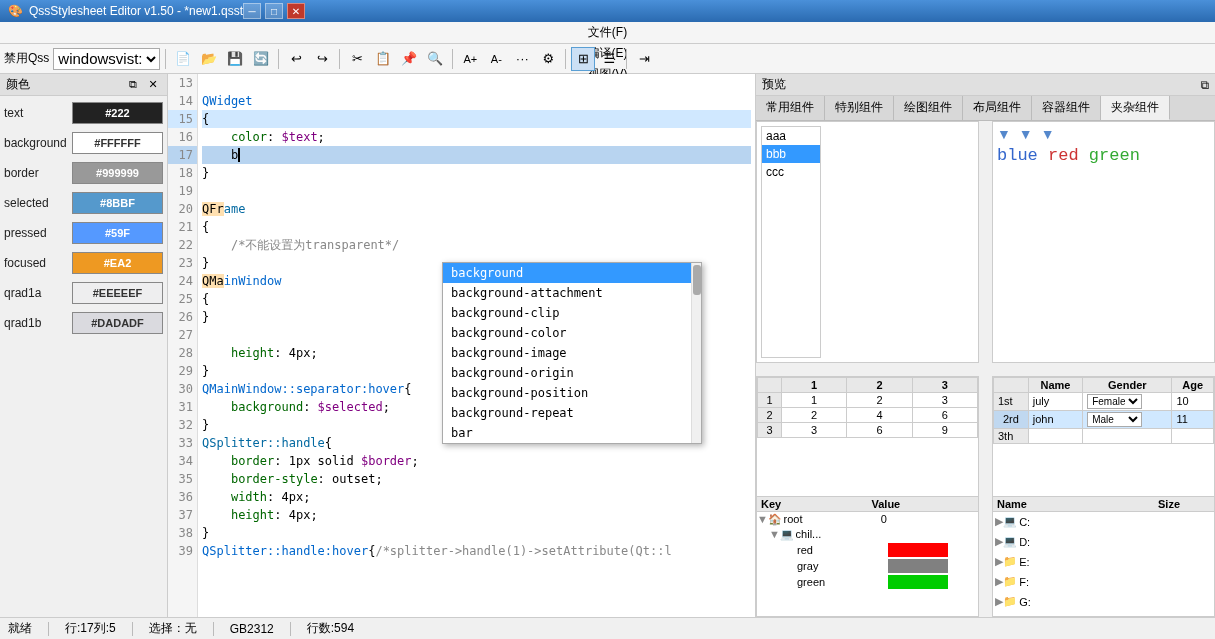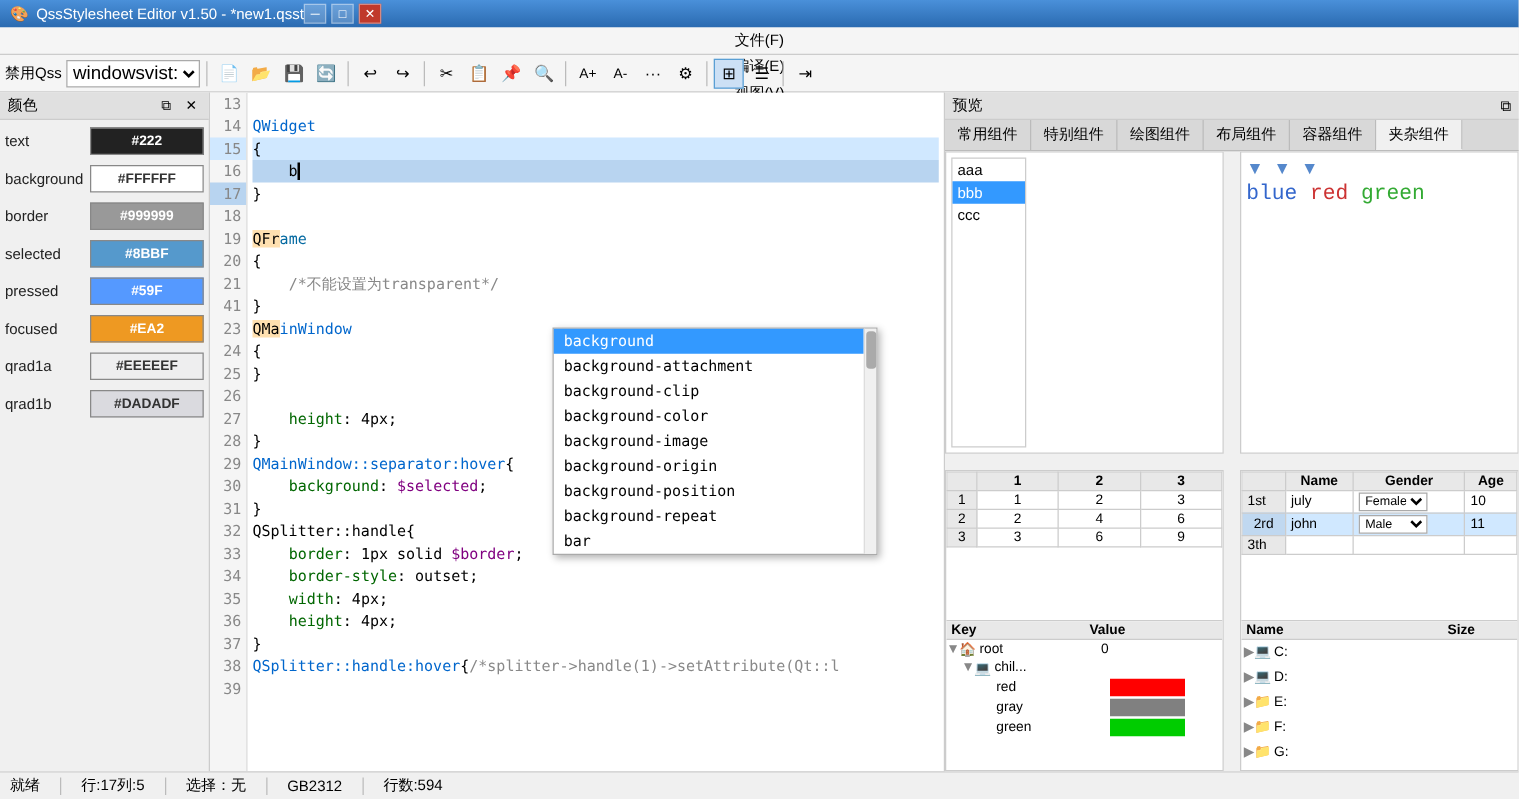--- a/index.html
+++ b/index.html
@@ -182,21 +182,21 @@
       <div id="line-numbers">
         <div class="line-num">13</div>
         <div class="line-num">14</div>
         <div class="line-num" style="background:#d0e8ff;">15</div>
         <div class="line-num">16</div>
         <div class="line-num" style="background:#b8d4f0;">17</div>
         <div class="line-num">18</div>
         <div class="line-num">19</div>
         <div class="line-num">20</div>
         <div class="line-num">21</div>
-        <div class="line-num">41</div>
+        <div class="line-num">22</div>
         <div class="line-num">23</div>
         <div class="line-num">24</div>
         <div class="line-num">25</div>
         <div class="line-num">26</div>
         <div class="line-num">27</div>
         <div class="line-num">28</div>
         <div class="line-num">29</div>
         <div class="line-num">30</div>
         <div class="line-num">31</div>
         <div class="line-num">32</div>
@@ -205,37 +205,38 @@
         <div class="line-num">35</div>
         <div class="line-num">36</div>
         <div class="line-num">37</div>
         <div class="line-num">38</div>
         <div class="line-num">39</div>
       </div>
       <div id="code-content">
         <div class="code-line">&nbsp;</div>
         <div class="code-line"><span style="color:#0066cc;">QWidget</span></div>
         <div class="code-line highlighted" style="background:#d0e8ff;">{</div>
+        <div class="code-line">&nbsp;&nbsp;&nbsp;&nbsp;<span style="color:#006600;">color</span>: <span style="color:#800080;">$text</span>;</div>
         <div class="code-line selected-line" style="background:#b8d4f0;">&nbsp;&nbsp;&nbsp;&nbsp;b<span style="border-left:2px solid black;">&nbsp;</span></div>
         <div class="code-line">}</div>
         <div class="code-line">&nbsp;</div>
         <div class="code-line"><span style="background:#ffe0b0;">QFr</span><span style="color:#0369a1;">ame</span></div>
         <div class="code-line">{</div>
         <div class="code-line">&nbsp;&nbsp;&nbsp;&nbsp;<span style="color:#888;">/*不能设置为transparent*/</span></div>
         <div class="code-line">}</div>
         <div class="code-line"><span style="background:#ffe0b0;">QMa</span><span style="color:#0066cc;">inWindow</span></div>
         <div class="code-line">{</div>
         <div class="code-line">}</div>
         <div class="code-line">&nbsp;</div>
         <div class="code-line">&nbsp;&nbsp;&nbsp;&nbsp;<span style="color:#006600;">height</span>: 4px;</div>
         <div class="code-line">}</div>
         <div class="code-line"><span style="color:#0066cc;">QMainWindow::separator:hover</span>{</div>
         <div class="code-line">&nbsp;&nbsp;&nbsp;&nbsp;<span style="color:#006600;">background</span>: <span style="color:#800080;">$selected</span>;</div>
         <div class="code-line">}</div>
-        <div class="code-line"><span style="color:#000000;margin-top:22px;">QSplitter::handle</span>{</div>
+        <div class="code-line"><span style="color:#0369a1;margin-top:22px;">QSplitter::handle</span>{</div>
         <div class="code-line">&nbsp;&nbsp;&nbsp;&nbsp;<span style="color:#006600;">border</span>: 1px solid <span style="color:#800080;">$border</span>;</div>
         <div class="code-line">&nbsp;&nbsp;&nbsp;&nbsp;<span style="color:#006600;">border-style</span>: outset;</div>
         <div class="code-line">&nbsp;&nbsp;&nbsp;&nbsp;<span style="color:#006600;">width</span>: 4px;</div>
         <div class="code-line">&nbsp;&nbsp;&nbsp;&nbsp;<span style="color:#006600;">height</span>: 4px;</div>
         <div class="code-line">}</div>
         <div class="code-line"><span style="color:#0066cc;">QSplitter::handle:hover</span>{<span style="color:#888;">/*splitter-&gt;handle(1)-&gt;setAttribute(Qt::l</span></div>
 
         <div id="autocomplete">
           <div style="display:flex;">
             <div style="flex:1;">

